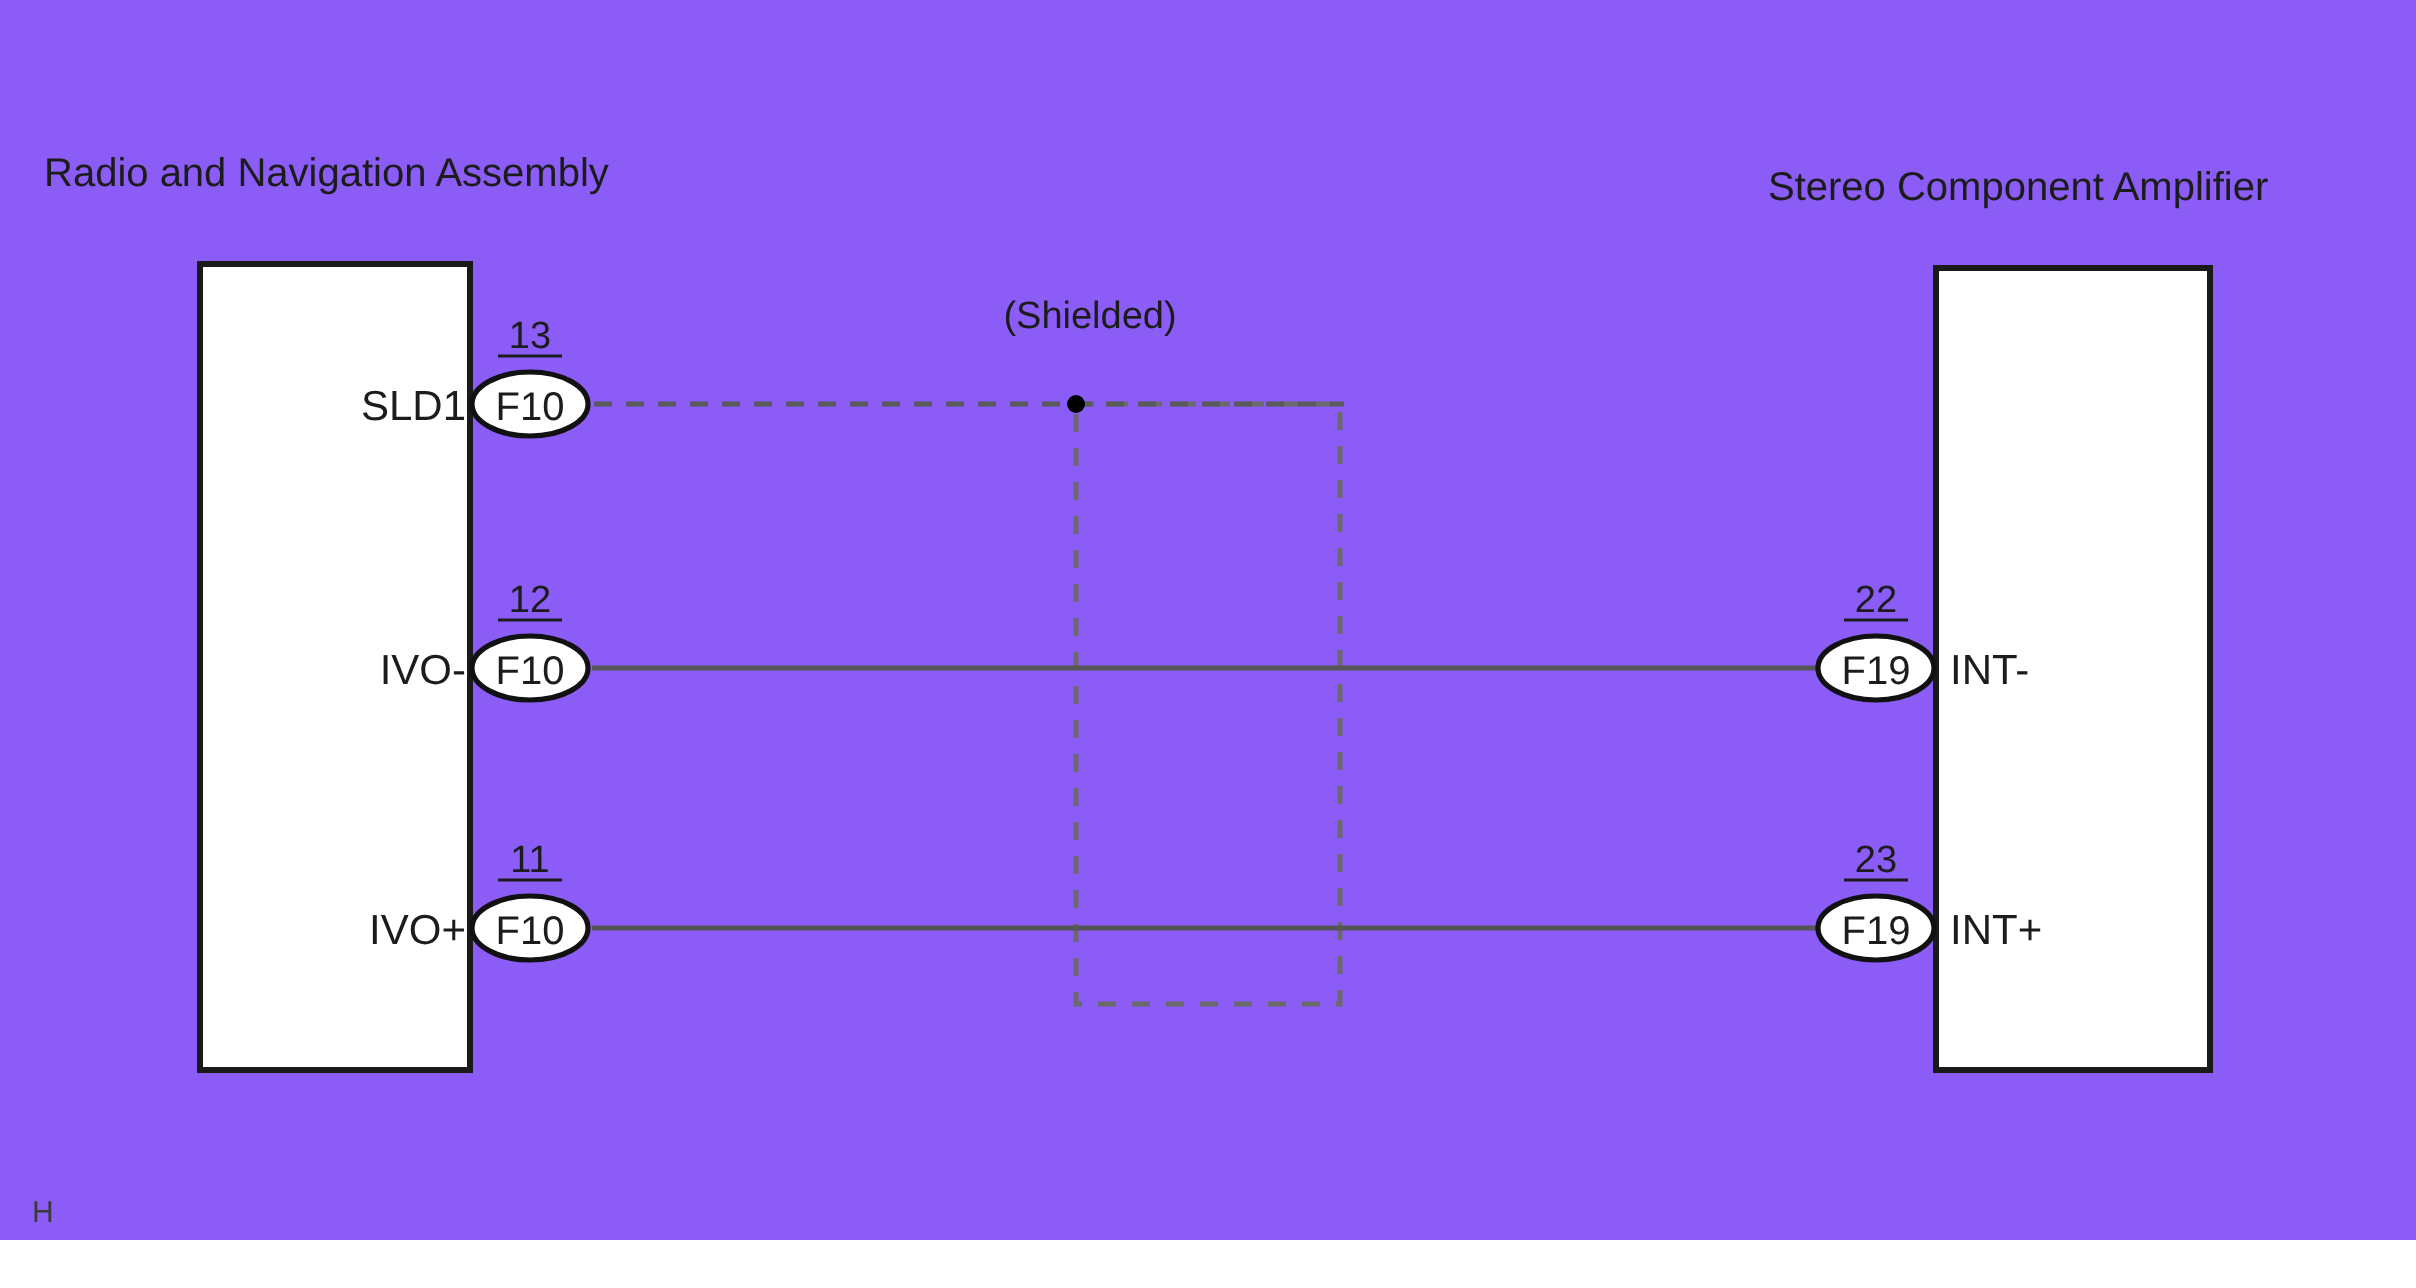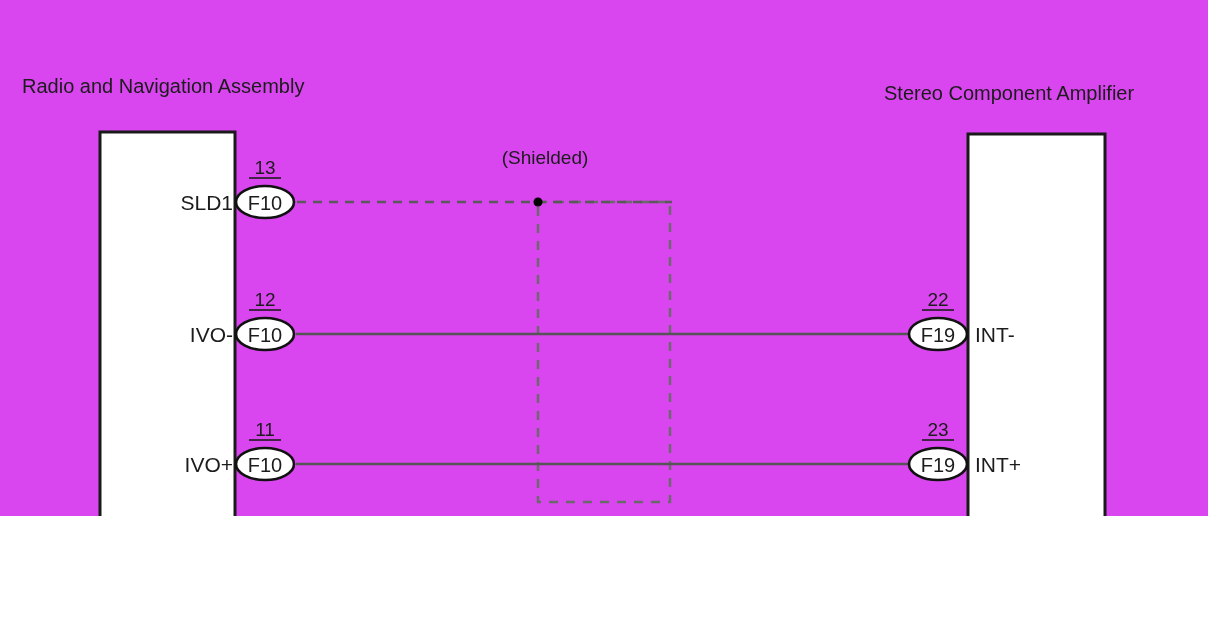--- a/index.html
+++ b/index.html
@@ -7,22 +7,22 @@
     padding: 0;
     background: #ffffff;
   }
   body {
     font-family: "Liberation Sans", sans-serif;
     color: #1a1a1a;
   }
   #diagram-root {
     position: relative;
     width: 1208px;
-    height: 516px;
-    background: #d946ef;
+    height: 620px;
+    background: #8b5cf6;
     overflow: hidden;
   }
   svg#wiring-svg {
     position: absolute;
     left: 0;
     top: 0;
     width: 1208px;
     height: 644px;
   }
   .comp-title {

